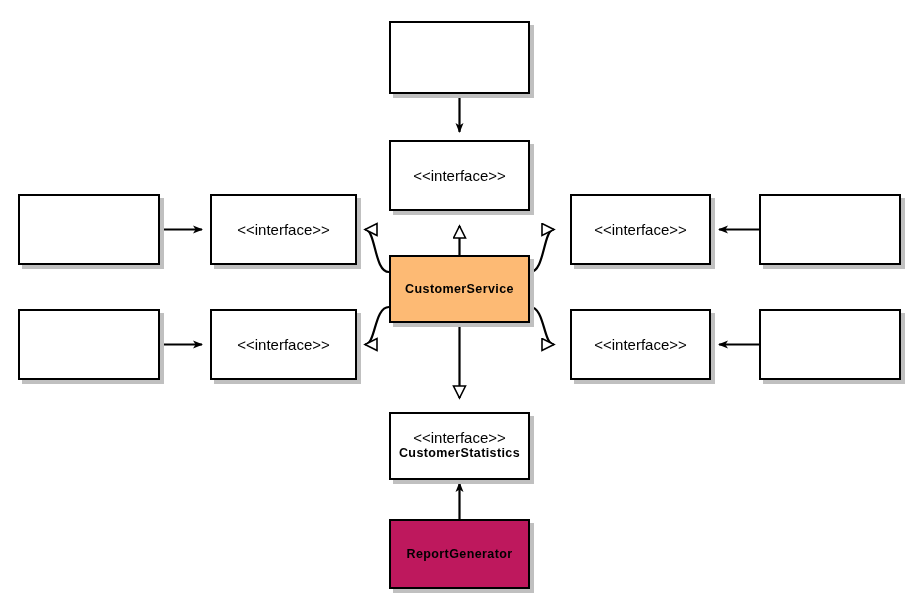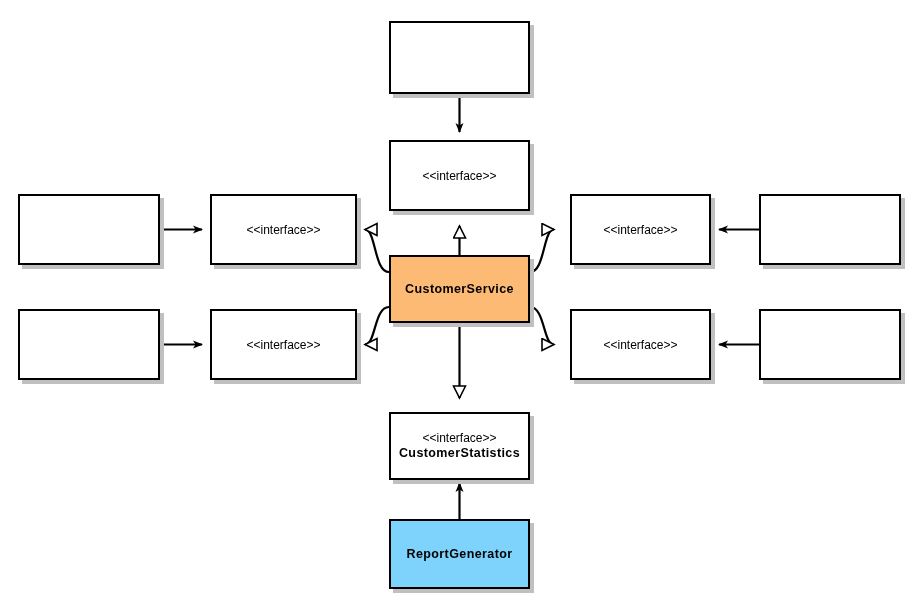--- a/index.html
+++ b/index.html
@@ -32,21 +32,21 @@
     border: 2px solid #000000;
     display: flex;
     flex-direction: column;
     align-items: center;
     justify-content: center;
     text-align: center;
     box-shadow: 4px 4px 0 0 #c0c0c0;
     z-index: 2;
   }
   .stereotype {
-    font-size: 12px;
+    font-size: 15px;
     font-weight: normal;
     color: #000000;
     letter-spacing: 0px;
     line-height: 14px;
   }
   .node-name {
     font-size: 12.5px;
     font-weight: bold;
     color: #000000;
     letter-spacing: 0.4px;
@@ -171,18 +171,18 @@
   <div class="uml-node" style="left: 759px; top: 309px; width: 142px; height: 71px; background: rgb(255, 255, 255); border-color: rgb(0, 0, 0); box-shadow: rgb(192, 192, 192) 4px 4px 0px 0px;">
     
     
   </div>
 
   <div class="uml-node" style="left: 389px; top: 412px; width: 141px; height: 68px; background: rgb(255, 255, 255); border-color: rgb(0, 0, 0); box-shadow: rgb(192, 192, 192) 4px 4px 0px 0px;">
     <div class="stereotype">&lt;&lt;interface&gt;&gt;</div>
     <div class="node-name">CustomerStatistics</div>
   </div>
 
-  <div class="uml-node" style="left: 389px; top: 519px; width: 141px; height: 70px; background: #7dd3fc; border-color: rgb(0, 0, 0); box-shadow: rgb(192, 192, 192) 4px 4px 0px 0px;">
+  <div class="uml-node" style="left: 389px; top: 519px; width: 141px; height: 70px; background: #be185d; border-color: rgb(0, 0, 0); box-shadow: rgb(192, 192, 192) 4px 4px 0px 0px;">
 
     <div class="node-name">ReportGenerator</div>
   </div>
 
 </div>
 
 </body></html>

